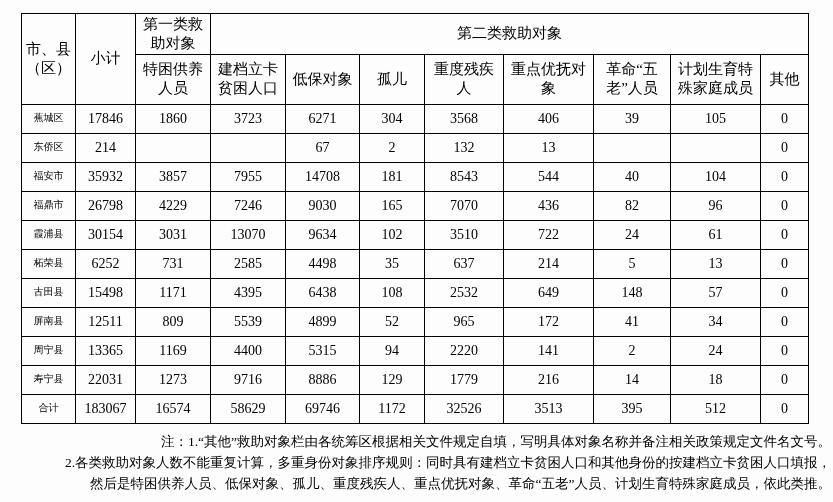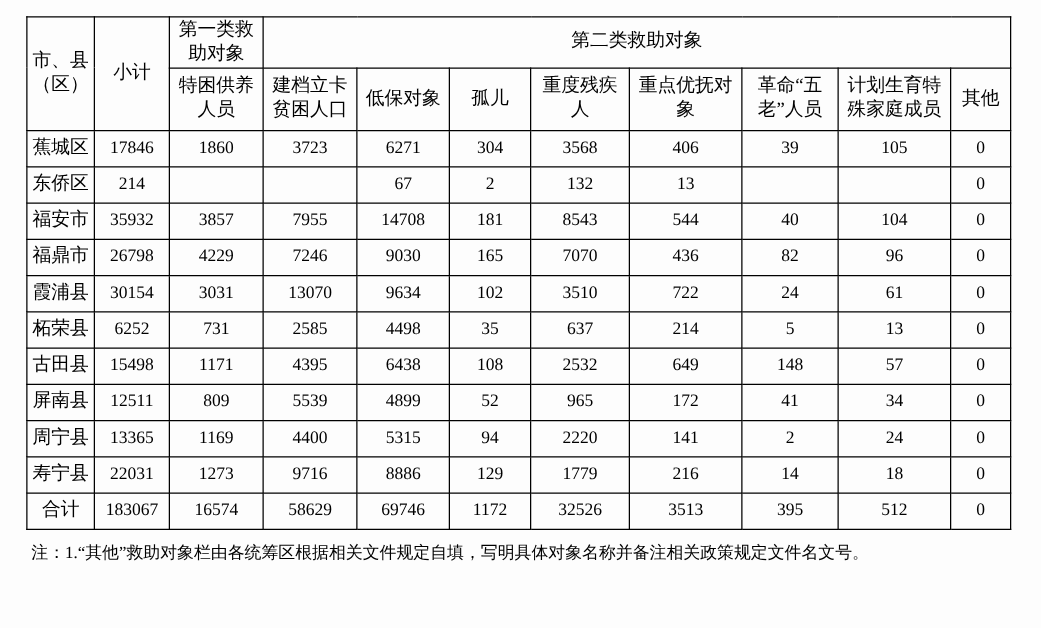--- a/index.html
+++ b/index.html
@@ -31,29 +31,30 @@
     line-height: 1.25;
   }
   .stat-table thead tr.hr1 th { height: 40px; }
   .stat-table thead tr.hr2 th { height: 50px; }
   .stat-table tbody td {
     font-size: 14px;
     height: 29px;
     line-height: 1.1;
   }
   .stat-table tbody td.region {
-    font-size: 15px;
+    font-size: 10px;
+    font-family: Liberation Mono, monospace;
   }
   .notes {
     width: 806px;
     margin: 7px 0 0 4px;
     font-size: 13.5px;
     line-height: 1.58;
   }
-  .notes p { margin: 0; }
+  .notes p { margin: 0; text-align: right; }
   .notes p.note2 { text-indent: 2em; }
 </style>
 </head>
 <body>
 
 <div class="sheet">
 
   <table class="stat-table">
     <colgroup>
       <col style="width:54px">
@@ -229,15 +230,16 @@
           <td>3513</td>
           <td>395</td>
           <td>512</td>
           <td>0</td>
         </tr>
       </tbody>
   </table>
 
   <div class="notes">
     <p class="note1">注：1.“其他”救助对象栏由各统筹区根据相关文件规定自填，写明具体对象名称并备注相关政策规定文件名文号。</p>
+    <p class="note2">2.各类救助对象人数不能重复计算，多重身份对象排序规则：同时具有建档立卡贫困人口和其他身份的按建档立卡贫困人口填报，然后是特困供养人员、低保对象、孤儿、重度残疾人、重点优抚对象、革命“五老”人员、计划生育特殊家庭成员，依此类推。</p>
   </div>
 
 </div>
 
 </body></html>

